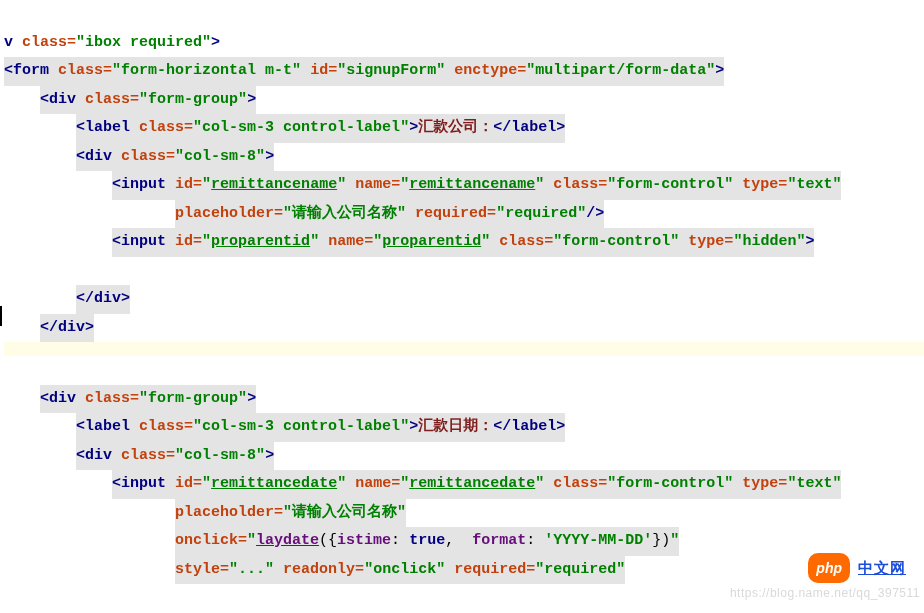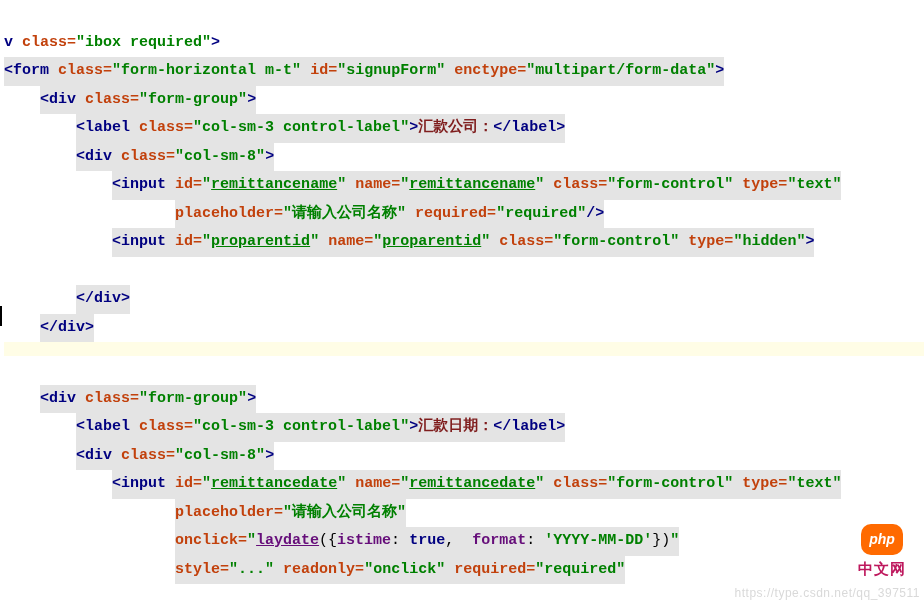--- a/index.html
+++ b/index.html
@@ -54,34 +54,34 @@
   }
   .php-badge {
     position: absolute;
     right: 18px;
     bottom: 30px;
     font-family: sans-serif;
     font-weight: bold;
     font-size: 15px;
     display: flex;
     align-items: center;
-    gap: 0;
-    flex-direction: column;
+    gap: 8px;
   }
   .php-pill {
     background: #ff6a00;
     color: #fff;
     border-radius: 10px;
     padding: 1px 8px;
     font-style: italic;
     font-size: 14px;
   }
   .php-cn {
-    color: #be185d;
+    color: #1d4ed8;
     letter-spacing: 1px;
+    text-decoration: underline;
   }
   .caret-left {
     position: absolute;
     left: 0px;
     top: 306px;
     width: 2px;
     height: 20px;
     background: #000;
   }
 </style>
@@ -113,13 +113,13 @@
         
 </div>
 
 <div class="caret-left"></div>
 
 <div class="php-badge">
   <span class="php-pill">php</span>
   <span class="php-cn">中文网</span>
 </div>
 
-<div class="watermark-url">https://type.csdn.net/qq_397511</div>
+<div class="watermark-url">https://blog.name.net/qq_397511</div>
 
 </body></html>

